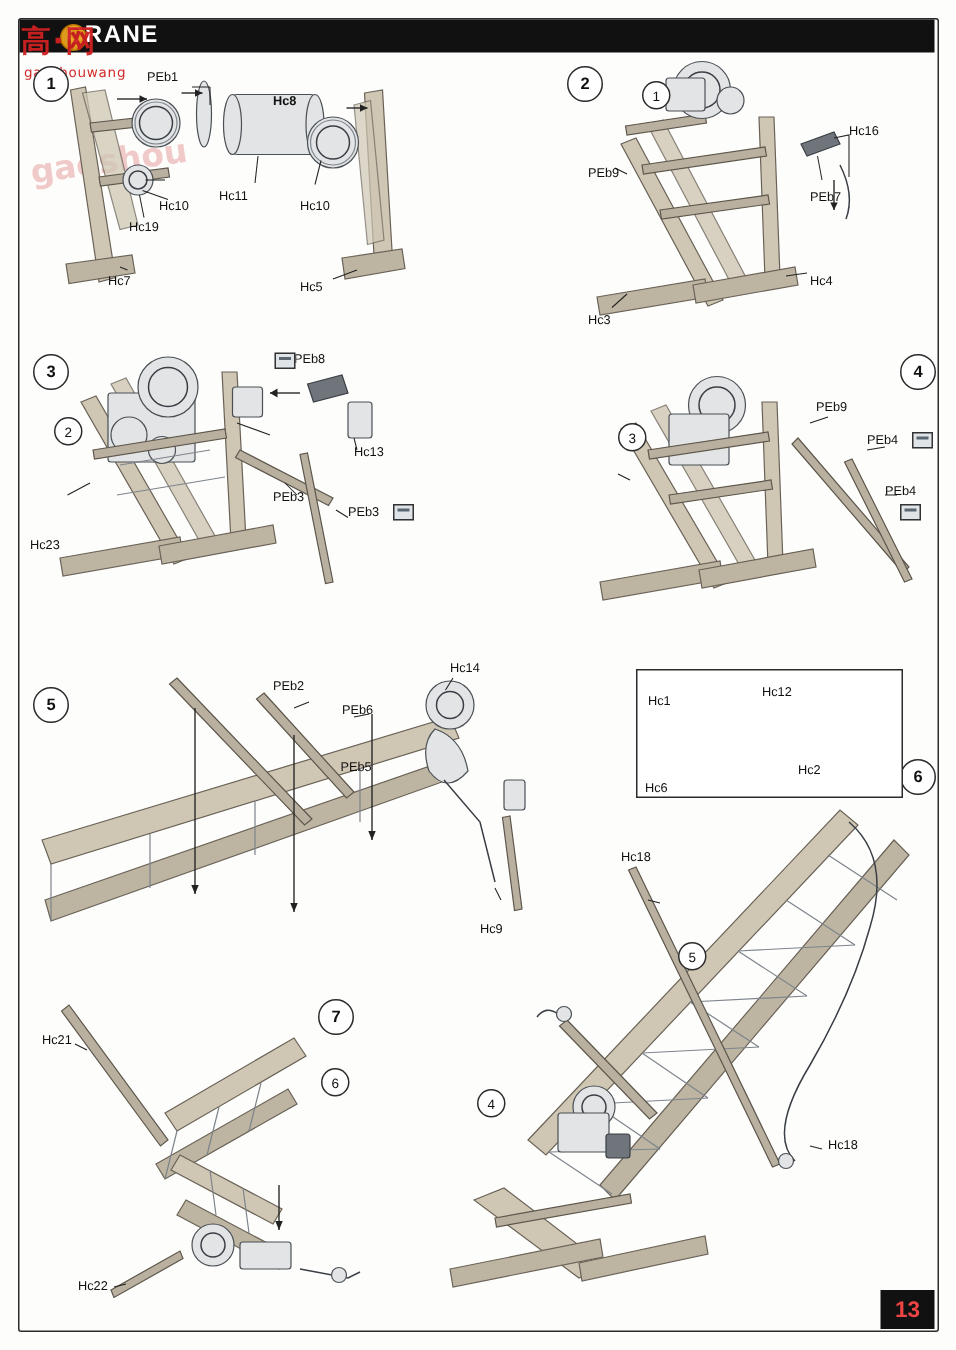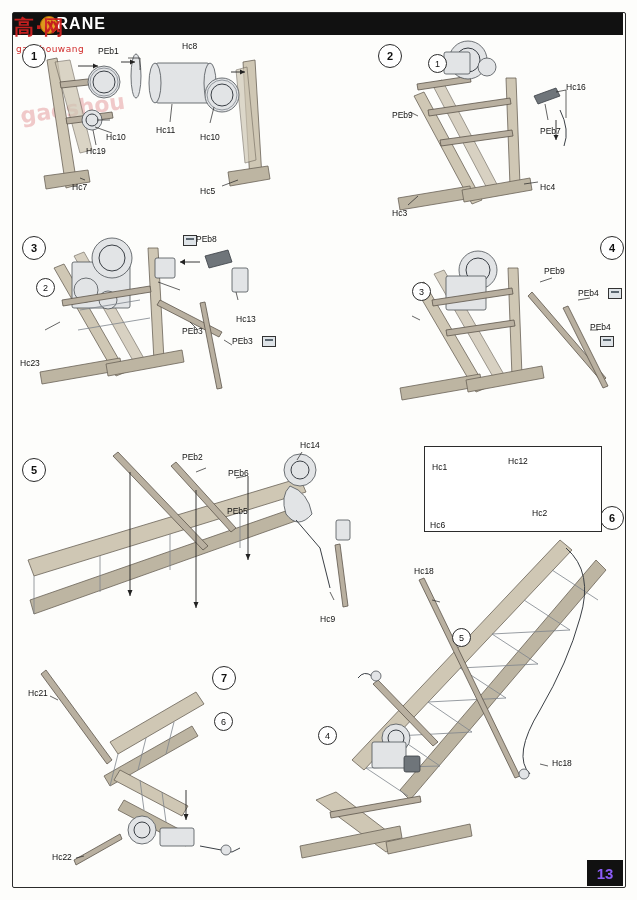--- a/index.html
+++ b/index.html
@@ -7,21 +7,21 @@
   .page{position:absolute;left:0;top:0;width:637px;height:900px;background:#fdfdfb;}
   .frame{position:absolute;left:12px;top:12px;width:612px;height:874px;border:1.5px solid #2b2b2b;border-radius:2px;}
   .title-bar{position:absolute;left:13px;top:13px;width:610px;height:22px;background:#111;}
   .title-text{position:absolute;left:44px;top:15px;font-size:16px;font-weight:bold;color:#ffffff;letter-spacing:1px;font-family:"Liberation Sans",sans-serif;}
   .watermark{position:absolute;left:14px;top:14px;width:92px;height:52px;opacity:.95;}
   .wm-main{position:absolute;left:0;top:0;font-size:20px;font-weight:bold;color:#cf2020;font-family:"DejaVu Sans",sans-serif;letter-spacing:1px;}
   .wm-dot{position:absolute;left:26px;top:2px;width:16px;height:16px;border-radius:50%;background:#e8a21c;border:1px solid #c07b00;}
   .wm-sub{position:absolute;left:2px;top:30px;font-size:9px;color:#cf2020;letter-spacing:.5px;font-family:"DejaVu Sans",sans-serif;}
   .wm-faint{position:absolute;left:20px;top:96px;font-size:22px;color:#f0c9c9;font-weight:bold;transform:rotate(-8deg);font-family:"DejaVu Sans",sans-serif;}
 
-  .page-num{position:absolute;right:14px;bottom:14px;width:36px;height:26px;background:#111;color:#8b5cf6;font-size:15px;font-weight:bold;display:flex;align-items:center;justify-content:center;}
+  .page-num{position:absolute;right:14px;bottom:14px;width:36px;height:26px;background:#111;color:#ef4444;font-size:15px;font-weight:bold;display:flex;align-items:center;justify-content:center;}
 
   .step-badge{position:absolute;width:22px;height:22px;border:1.3px solid #2b2b2b;border-radius:50%;background:#fff;font-size:11px;font-weight:bold;color:#111;display:flex;align-items:center;justify-content:center;}
   .sub-badge{position:absolute;width:17px;height:17px;border:1.1px solid #2b2b2b;border-radius:50%;background:#fff;font-size:9px;color:#111;display:flex;align-items:center;justify-content:center;}
   .lbl{position:absolute;font-size:8.5px;color:#111;white-space:nowrap;font-family:"Liberation Sans",sans-serif;}
   .pebox{position:absolute;width:12px;height:9px;border:1px solid #333;background:#dfe4e8;}
   .pebox:after{content:"";position:absolute;left:2px;top:2px;width:8px;height:2px;background:#5b6770;}
   .inset{position:absolute;border:1.2px solid #2b2b2b;background:#fff;}
 
   svg{position:absolute;left:0;top:0;width:637px;height:900px;pointer-events:none;}
   .mech{fill:none;stroke:#3a3f45;stroke-width:1;}
@@ -270,37 +270,37 @@
   <div class="sub-badge" style="left:428px;top:54px;">1</div>
   <div class="sub-badge" style="left:36px;top:278px;">2</div>
   <div class="sub-badge" style="left:412px;top:282px;">3</div>
   <div class="sub-badge" style="left:318px;top:726px;">4</div>
   <div class="sub-badge" style="left:452px;top:628px;">5</div>
   <div class="sub-badge" style="left:214px;top:712px;">6</div>
 
   <div class="inset" style="left:424px;top:446px;width:176px;height:84px;"></div>
 
   <div class="lbl" style="left:98px;top:46px;">PEb1</div>
-  <div class="lbl" style="left:182px;top:41px;">Hc8</div>
+  <div class="lbl" style="left:182px;top:62px;font-weight:bold;">Hc8</div>
   <div class="lbl" style="left:106px;top:132px;">Hc10</div>
-  <div class="lbl" style="left:156px;top:125px;">Hc11</div>
+  <div class="lbl" style="left:146px;top:125px;">Hc11</div>
   <div class="lbl" style="left:200px;top:132px;">Hc10</div>
   <div class="lbl" style="left:86px;top:146px;">Hc19</div>
   <div class="lbl" style="left:72px;top:182px;">Hc7</div>
   <div class="lbl" style="left:200px;top:186px;">Hc5</div>
 
   <div class="lbl" style="left:392px;top:110px;">PEb9</div>
   <div class="lbl" style="left:566px;top:82px;text-align:center;">Hc16</div>
   <div class="lbl" style="left:540px;top:126px;">PEb7</div>
   <div class="lbl" style="left:392px;top:208px;text-align:center;">Hc3</div>
   <div class="lbl" style="left:540px;top:182px;">Hc4</div>
 
   <div class="lbl" style="left:196px;top:234px;">PEb8</div>
   <div class="pebox" style="left:183px;top:235px;"></div>
-  <div class="lbl" style="left:236px;top:314px;text-align:center;">Hc13</div>
+  <div class="lbl" style="left:236px;top:296px;text-align:center;">Hc13</div>
   <div class="lbl" style="left:182px;top:326px;">PEb3</div>
   <div class="lbl" style="left:232px;top:336px;">PEb3</div>
   <div class="pebox" style="left:262px;top:336px;"></div>
   <div class="lbl" style="left:20px;top:326px;margin-top:32px;">Hc23</div>
 
   <div class="lbl" style="left:544px;top:266px;">PEb9</div>
   <div class="lbl" style="left:578px;top:288px;">PEb4</div>
   <div class="pebox" style="left:608px;top:288px;"></div>
   <div class="lbl" style="left:590px;top:322px;">PEb4</div>
   <div class="pebox" style="left:600px;top:336px;"></div>

